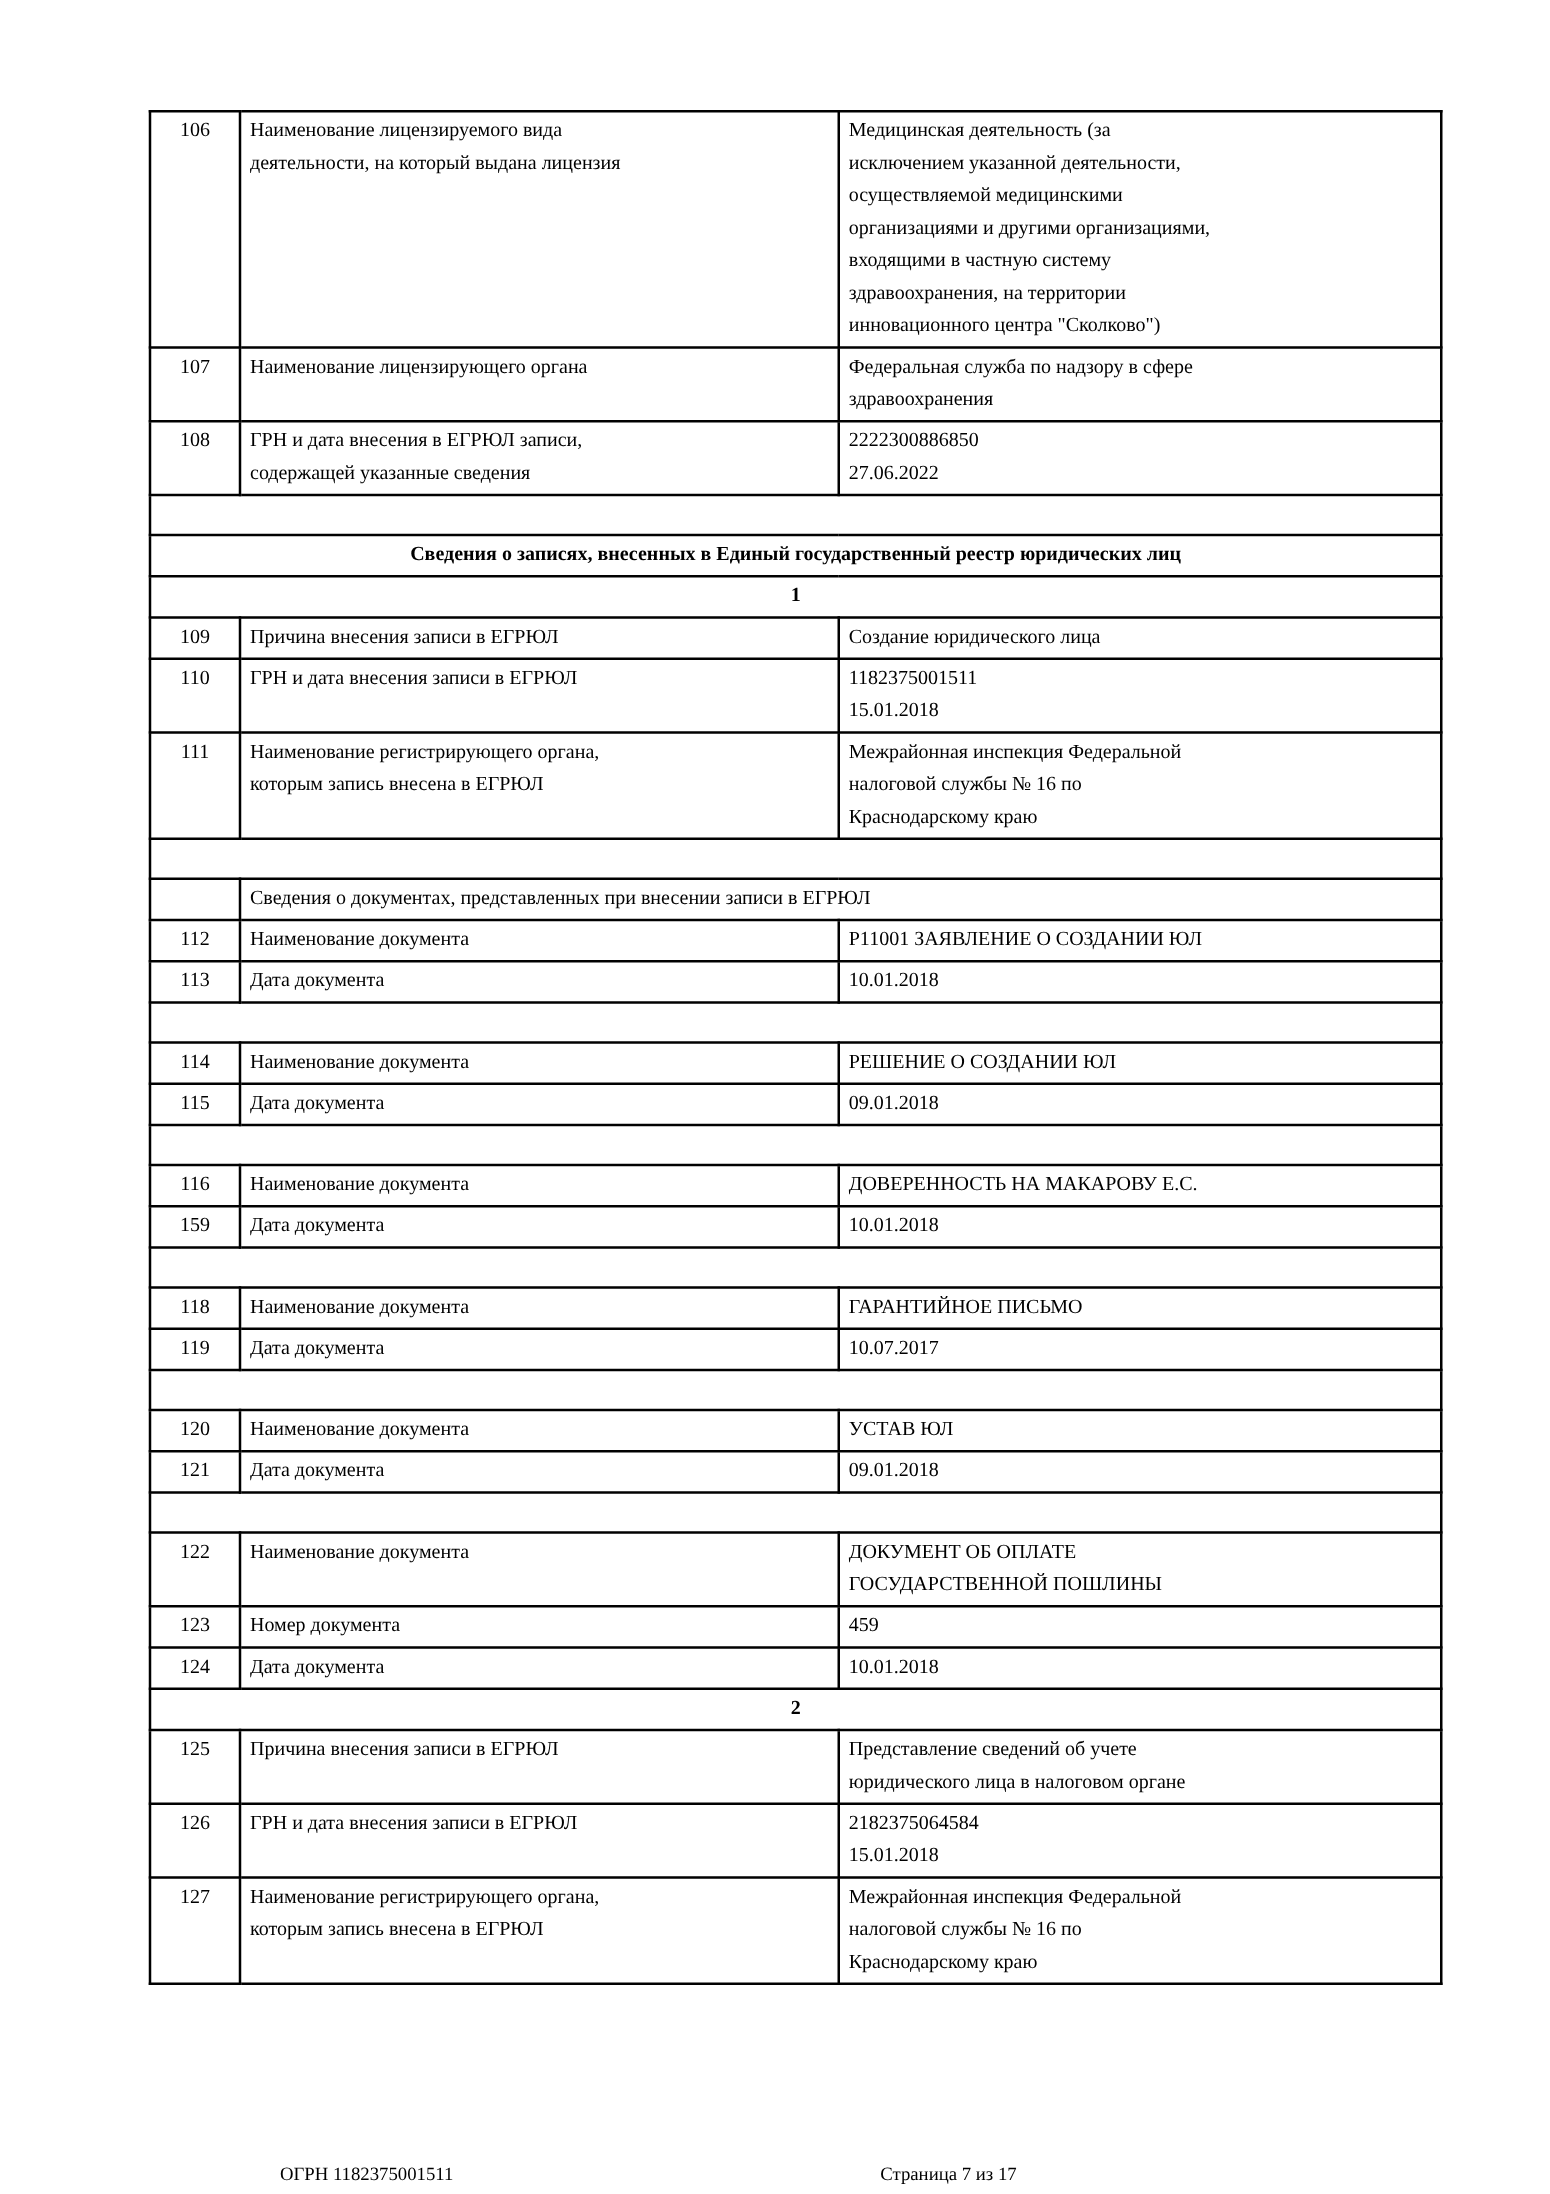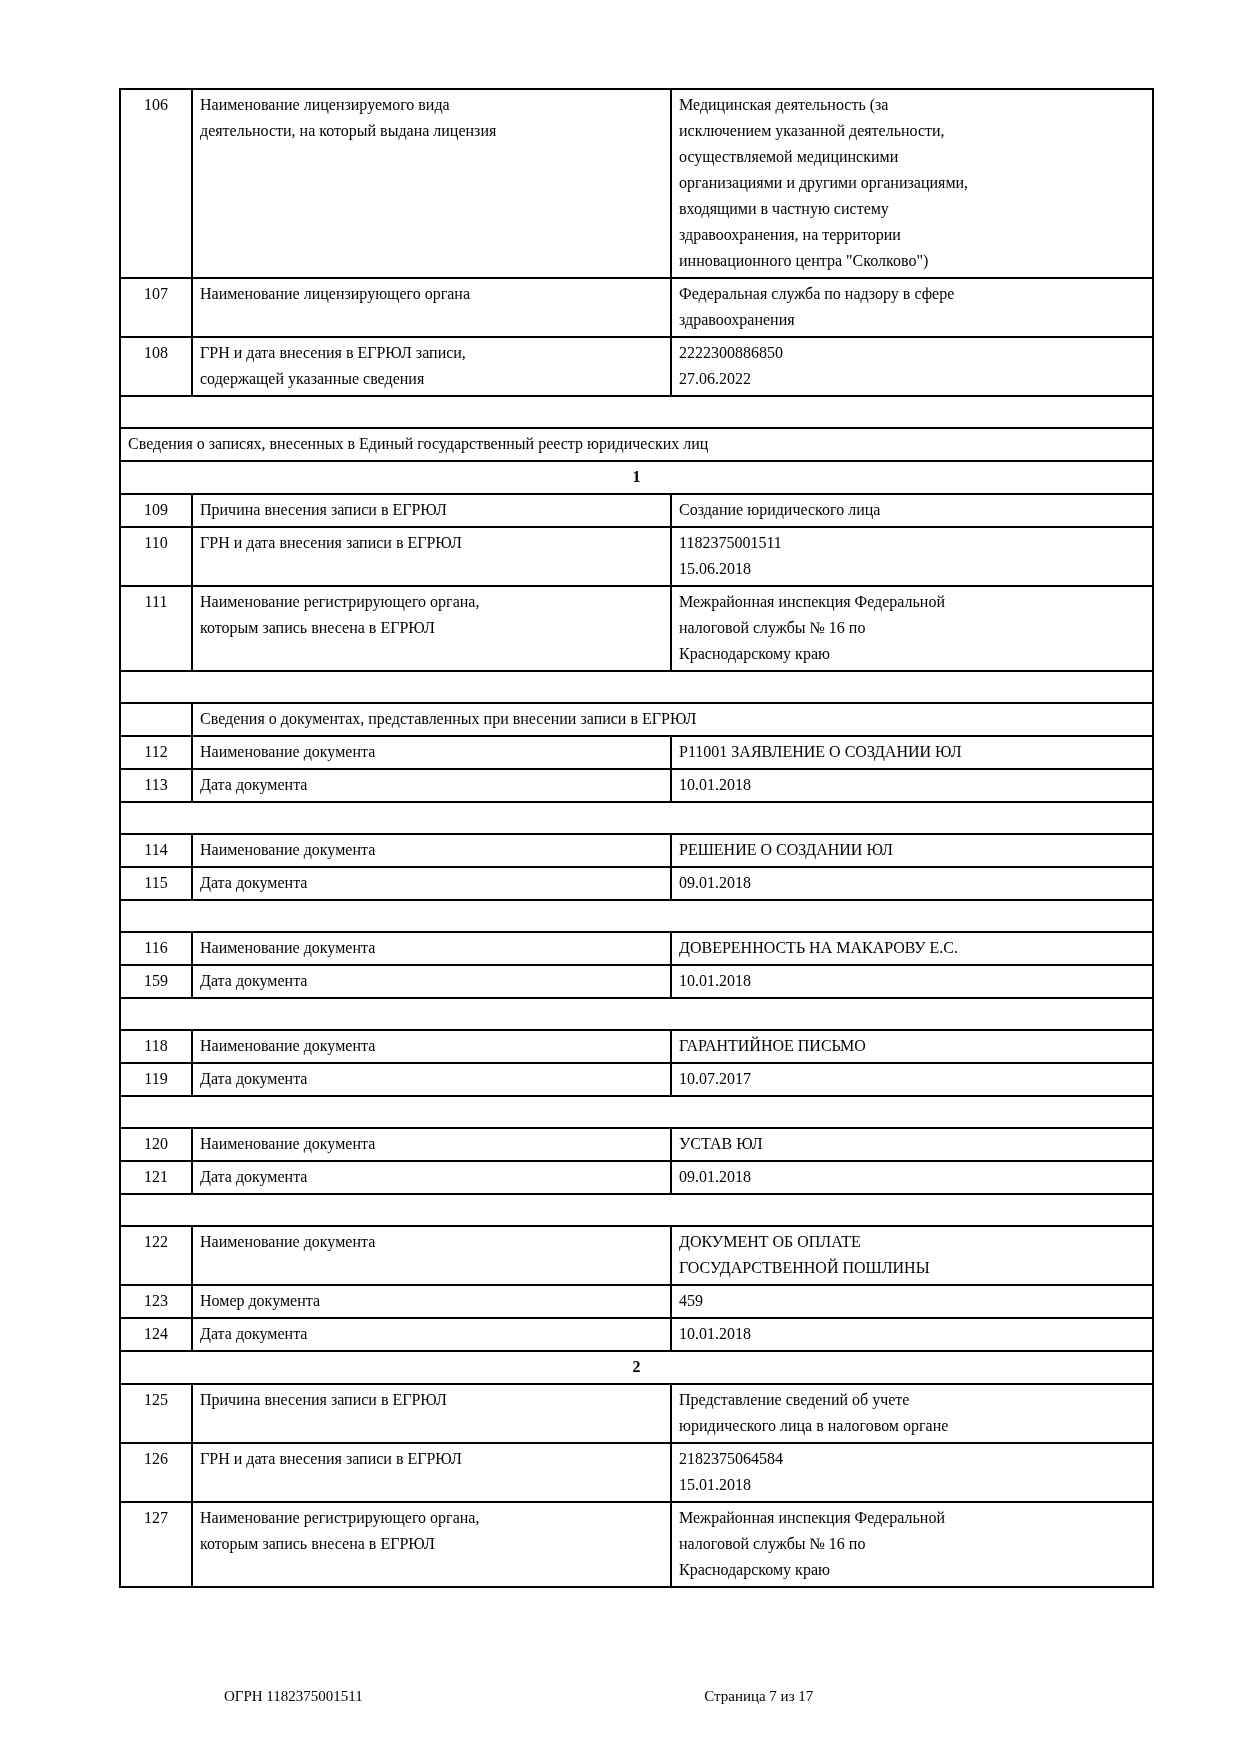--- a/index.html
+++ b/index.html
@@ -28,22 +28,22 @@
     white-space: pre-line;
     overflow: hidden;
     word-wrap: break-word;
   }
   td.num {
     text-align: center;
     padding-left: 2px;
     padding-right: 2px;
   }
   td.sec {
-    font-weight: normal;
-    text-align: left;
+    font-weight: bold;
+    text-align: center;
   }
   td.grp {
     font-weight: bold;
     text-align: center;
   }
   td.sep {
     height: 26px;
     padding: 2px;
   }
   td.sub {
@@ -54,21 +54,21 @@
     left: 120px;
     top: 1682px;
     width: 1040px;
     display: grid;
     grid-template-columns: 1fr 1fr 1fr;
     align-items: end;
     font-size: 15px;
     line-height: 28px;
   }
   .f-left { text-align: left; }
-  .f-center { text-align: center; }
+  .f-center { text-align: center; margin-top: 44px; }
   .f-right { text-align: right; }
   .f-title { font-weight: bold; }
 </style>
 </head>
 <body>
 
 <table class="doc-table">
   <colgroup>
     <col style="width:72px">
     <col style="width:479px">
@@ -111,21 +111,21 @@
       </tr>
       <tr>
         <td class="num">109</td>
         <td class="lbl">Причина внесения записи в ЕГРЮЛ</td>
         <td class="val">Создание юридического лица</td>
       </tr>
       <tr>
         <td class="num">110</td>
         <td class="lbl">ГРН и дата внесения записи в ЕГРЮЛ</td>
         <td class="val">1182375001511
-15.06.2018</td>
+15.01.2018</td>
       </tr>
       <tr>
         <td class="num">111</td>
         <td class="lbl">Наименование регистрирующего органа,
 которым запись внесена в ЕГРЮЛ</td>
         <td class="val">Межрайонная инспекция Федеральной
 налоговой службы № 16 по
 Краснодарскому краю</td>
       </tr>
       <tr>

